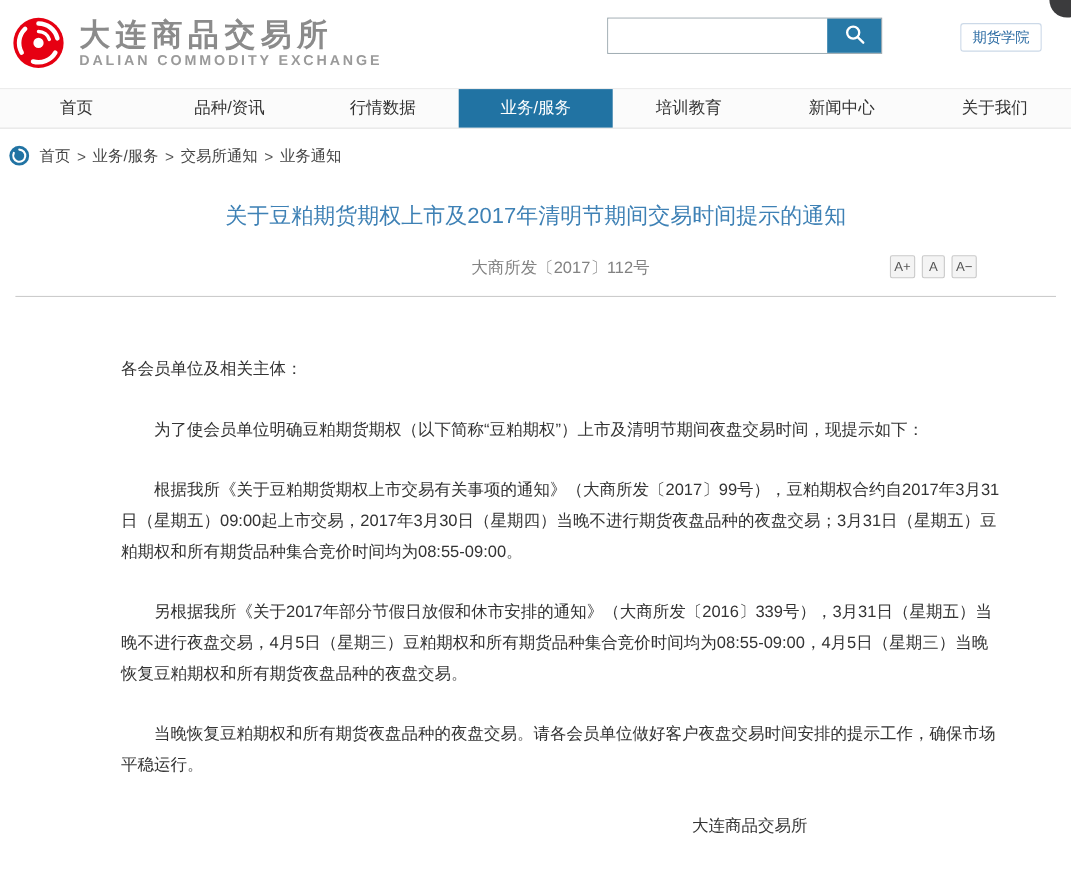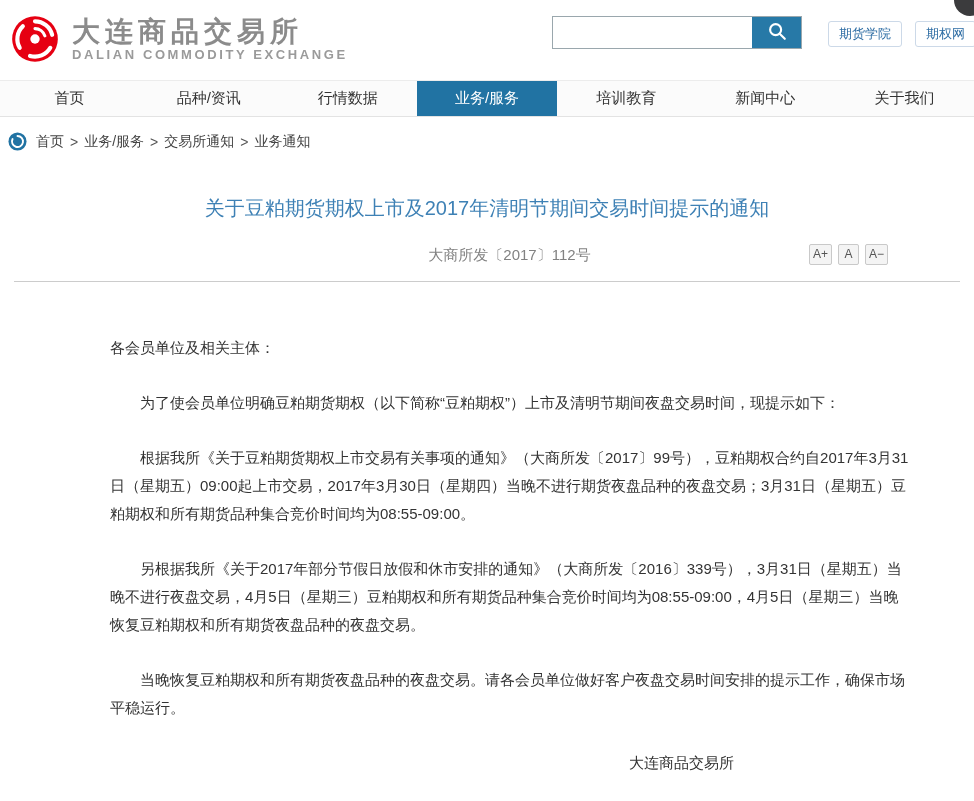--- a/index.html
+++ b/index.html
@@ -23,41 +23,41 @@
   .search { position: absolute; left: 552px; top: 16px; width: 250px; height: 33px;
             display: flex; border: 1px solid #9aa7ad; background: #fff; }
   .search input { flex: 1; border: none; outline: none; padding: 0 8px; font-size: 14px; color: #333;
                   font-family: "Liberation Sans", "DejaVu Sans", sans-serif; }
   .search .search-btn { width: 49px; background: #2779a7; border: none; display: flex;
                         align-items: center; justify-content: center; cursor: pointer; }
   .search .search-btn svg { width: 22px; height: 22px; }
 
   .quick-links { position: absolute; left: 828px; top: 21px; display: flex; gap: 13px; }
   .quick-link { font-size: 13px; color: #2e6da4; border: 1px solid #ccd9e8; border-radius: 3px;
-                background: #fff; padding: 3px 10px; cursor: pointer; white-space: nowrap; }
+                background: #fff; padding: 3px 10px; cursor: pointer; white-space: nowrap; margin-left: 45px; }
 
   .corner-widget { position: absolute; width: 32px; height: 32px; border-radius: 50%;
                    background: #3b3b3d; right: -12px; top: -16px; cursor: pointer; }
 
   
   .nav { height: 37px; display: flex; background: #fbfbfb;
          border-top: 1px solid #ececec; border-bottom: 1px solid #e3e3e3; }
   .nav-item { flex: 1; display: flex; align-items: center; justify-content: center;
               font-size: 15px; color: #333; cursor: pointer; }
   .nav-item.active { background: #2173a3; color: #fff; }
 
   
   .breadcrumb { display: flex; align-items: center; padding: 15px 0 8px 8px; font-size: 14px; color: #444; }
   .crumb-icon { width: 19px; height: 19px; margin-right: 9px; }
   .crumb-icon svg { width: 19px; height: 19px; display: block; }
   .crumb { cursor: pointer; }
   .crumb-sep { margin: 0 6px; color: #555; }
 
   
-  .article-title { text-align: center; color: #3e81b5; font-size: 20px; font-weight: normal; margin-top: 36px; }
+  .article-title { text-align: center; color: #3e81b5; font-size: 20px; font-weight: normal; margin-top: 24px; }
   .doc-line { position: relative; margin-top: 24px; height: 22px; }
   .doc-number { text-align: center; color: #828282; font-size: 15px; padding-left: 45px; }
   .font-size-buttons { position: absolute; right: 86px; top: -2px; display: flex; gap: 6px; }
   .fs-btn { min-width: 21px; height: 21px; line-height: 19px; text-align: center;
             background: #f4f4f4; border: 1px solid #c9c9c9; border-radius: 2px;
             font-size: 12px; color: #555; padding: 0 3px; cursor: pointer; }
   .divider { border-top: 1px solid #cccccc; margin: 13px 14px 0 14px; }
 
   
   .article-body { padding: 52px 62px 0 62px; font-size: 15px; line-height: 28px; color: #333; }

